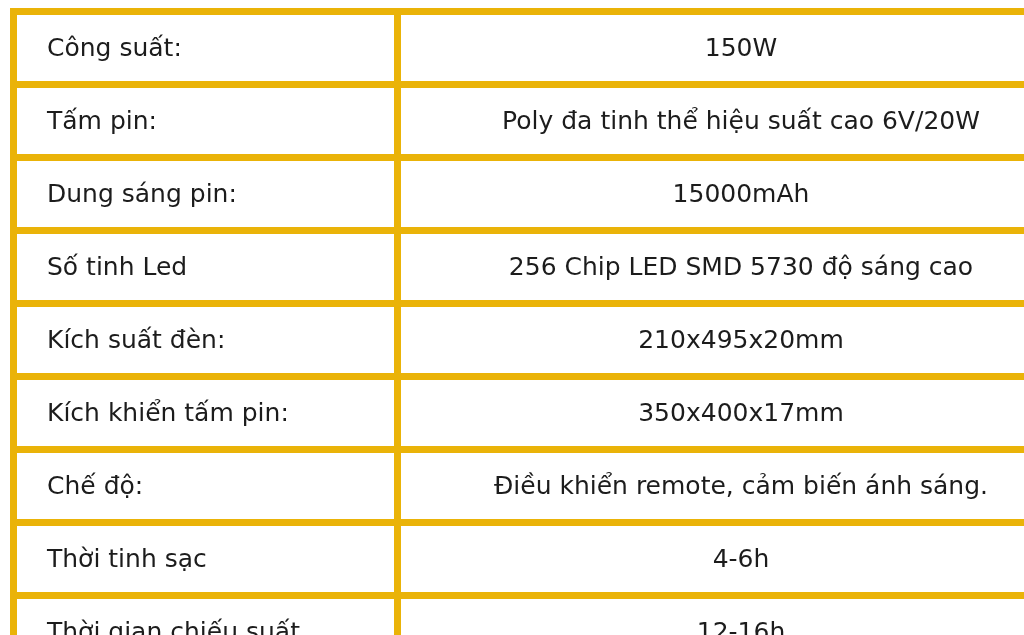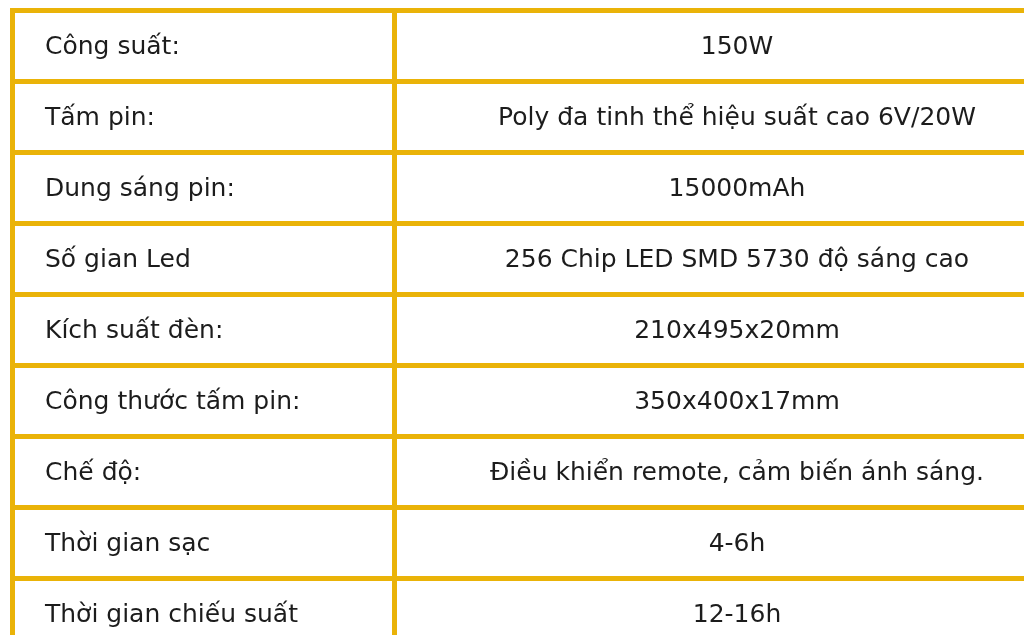--- a/index.html
+++ b/index.html
@@ -19,21 +19,21 @@
     width: 1024px;
     height: 635px;
     padding: 8px 10px 8px 10px;
   }
   table.spec-table {
     border-collapse: collapse;
     width: 1004px;
     table-layout: fixed;
   }
   table.spec-table td {
-    border: 5px solid #eab308;
+    border: 7px solid #eab308;
     height: 64px;
     vertical-align: middle;
     font-size: 25px;
     font-weight: 400;
     line-height: 1.25;
     color: #1c1c1c;
   }
   td.label-cell {
     width: 346px;
     padding-left: 30px;
@@ -61,37 +61,37 @@
       </tr>
       <tr>
         <td class="label-cell">Tấm pin:</td>
         <td class="value-cell">Poly đa tinh thể hiệu suất cao 6V/20W</td>
       </tr>
       <tr>
         <td class="label-cell">Dung sáng pin:</td>
         <td class="value-cell">15000mAh</td>
       </tr>
       <tr>
-        <td class="label-cell">Số gian Led</td>
+        <td class="label-cell">Số tinh Led</td>
         <td class="value-cell">256 Chip LED SMD 5730 độ sáng cao</td>
       </tr>
       <tr>
         <td class="label-cell">Kích suất đèn:</td>
         <td class="value-cell">210x495x20mm</td>
       </tr>
       <tr>
-        <td class="label-cell">Công thước tấm pin:</td>
+        <td class="label-cell">Kích khiển tấm pin:</td>
         <td class="value-cell">350x400x17mm</td>
       </tr>
       <tr>
         <td class="label-cell">Chế độ:</td>
         <td class="value-cell">Điều khiển remote, cảm biến ánh sáng.</td>
       </tr>
       <tr>
-        <td class="label-cell">Thời gian sạc</td>
+        <td class="label-cell">Thời tinh sạc</td>
         <td class="value-cell">4-6h</td>
       </tr>
       <tr>
         <td class="label-cell">Thời gian chiếu suất</td>
         <td class="value-cell">12-16h</td>
       </tr>
     </tbody>
   </table>
 </div>
 

